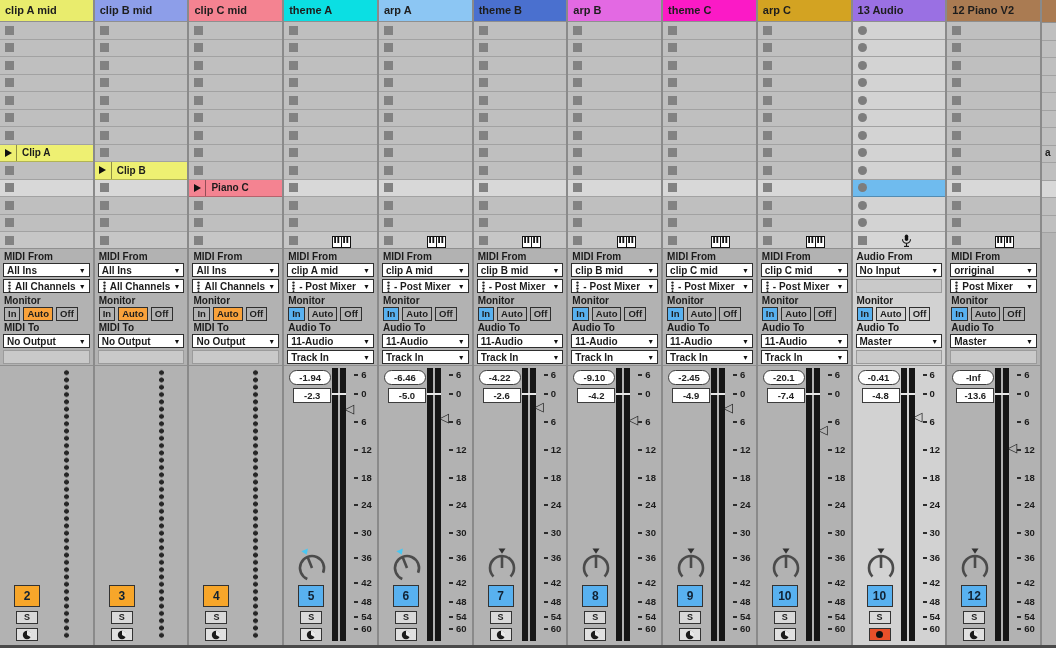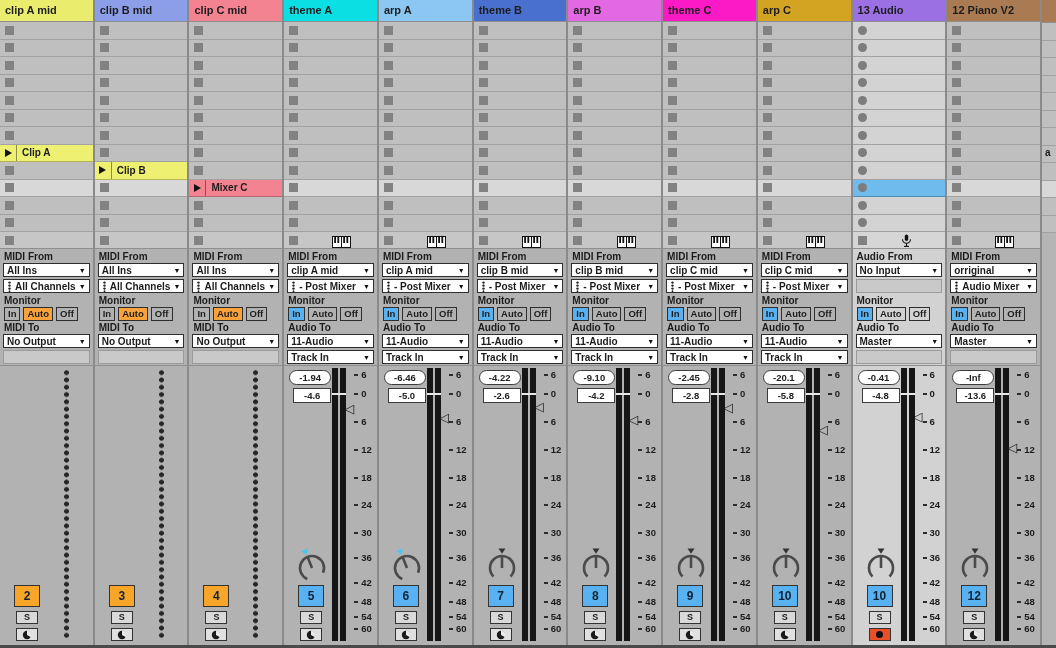--- a/index.html
+++ b/index.html
@@ -282,21 +282,21 @@
         <div class="slot">
           <span class="sq"></span>
         </div>
         <div class="slot">
           <span class="sq"></span>
         </div>
         <div class="slot clip" style="background: rgb(244, 131, 145);">
           <div class="clipbtn">
             <div class="tri-play"></div>
           </div>
-          <span class="clipname">Mixer C</span>
+          <span class="clipname">Piano C</span>
         </div>
         <div class="slot">
           <span class="sq"></span>
         </div>
         <div class="slot">
           <span class="sq"></span>
         </div>
       </div>
       <div class="statusrow">
         <span class="sq"></span>
@@ -424,21 +424,21 @@
           <span class="txt">11-Audio</span>
           <span class="arr">▼</span>
         </div>
         <div class="dd">
           <span class="txt">Track In</span>
           <span class="arr">▼</span>
         </div>
       </div>
       <div class="mixer">
         <div class="pill">-1.94</div>
-        <div class="fbox">-4.6</div>
+        <div class="fbox">-2.3</div>
         <div class="bar" style="left: 48px;"></div>
         <div class="bar" style="left: 56px;"></div>
         <div class="zerogap" style="left: 48px; width: 14px; top: 27px;"></div>
         <div class="ftri" style="left: 60px; top: 36px;">◁</div>
         <div class="tick-dash" style="left: 70px; top: 8px;"></div>
         <div class="tick-num" style="left: 77px; top: 3px;">6</div>
         <div class="tick-dash" style="left: 70px; top: 27px;"></div>
         <div class="tick-num" style="left: 77px; top: 22px;">0</div>
         <div class="tick-dash" style="left: 70px; top: 55px;"></div>
         <div class="tick-num" style="left: 77px; top: 50px;">6</div>
@@ -956,21 +956,21 @@
           <span class="txt">11-Audio</span>
           <span class="arr">▼</span>
         </div>
         <div class="dd">
           <span class="txt">Track In</span>
           <span class="arr">▼</span>
         </div>
       </div>
       <div class="mixer">
         <div class="pill">-2.45</div>
-        <div class="fbox">-2.8</div>
+        <div class="fbox">-4.9</div>
         <div class="bar" style="left: 48px;"></div>
         <div class="bar" style="left: 56px;"></div>
         <div class="zerogap" style="left: 48px; width: 14px; top: 27px;"></div>
         <div class="ftri" style="left: 60px; top: 35.0667px;">◁</div>
         <div class="tick-dash" style="left: 70px; top: 8px;"></div>
         <div class="tick-num" style="left: 77px; top: 3px;">6</div>
         <div class="tick-dash" style="left: 70px; top: 27px;"></div>
         <div class="tick-num" style="left: 77px; top: 22px;">0</div>
         <div class="tick-dash" style="left: 70px; top: 55px;"></div>
         <div class="tick-num" style="left: 77px; top: 50px;">6</div>
@@ -1089,21 +1089,21 @@
           <span class="txt">11-Audio</span>
           <span class="arr">▼</span>
         </div>
         <div class="dd">
           <span class="txt">Track In</span>
           <span class="arr">▼</span>
         </div>
       </div>
       <div class="mixer">
         <div class="pill">-20.1</div>
-        <div class="fbox">-5.8</div>
+        <div class="fbox">-7.4</div>
         <div class="bar" style="left: 48px;"></div>
         <div class="bar" style="left: 56px;"></div>
         <div class="zerogap" style="left: 48px; width: 14px; top: 27px;"></div>
         <div class="ftri" style="left: 60px; top: 56.5333px;">◁</div>
         <div class="tick-dash" style="left: 70px; top: 8px;"></div>
         <div class="tick-num" style="left: 77px; top: 3px;">6</div>
         <div class="tick-dash" style="left: 70px; top: 27px;"></div>
         <div class="tick-num" style="left: 77px; top: 22px;">0</div>
         <div class="tick-dash" style="left: 70px; top: 55px;"></div>
         <div class="tick-num" style="left: 77px; top: 50px;">6</div>
@@ -1315,21 +1315,21 @@
         </div>
         <div class="dd">
           <span class="cicon">
             <svg width="5" height="11" viewBox="0 0 5 11">
               <circle cx="2.5" cy="1.6" r="1.2" fill="#222"></circle>
               <circle cx="2.5" cy="4.6" r="1.2" fill="#222"></circle>
               <circle cx="2.5" cy="7.6" r="1.2" fill="#222"></circle>
               <circle cx="2.5" cy="10.2" r="0.9" fill="#222"></circle>
             </svg>
           </span>
-          <span class="txt">Audio Mixer</span>
+          <span class="txt">Post Mixer</span>
           <span class="arr">▼</span>
         </div>
         <div class="iolabel">Monitor</div>
         <div class="monrow">
           <div class="monbtn" style="background: rgb(88, 177, 240);">In</div>
           <div class="monbtn">Auto</div>
           <div class="monbtn">Off</div>
         </div>
         <div class="iolabel">Audio To</div>
         <div class="dd">

